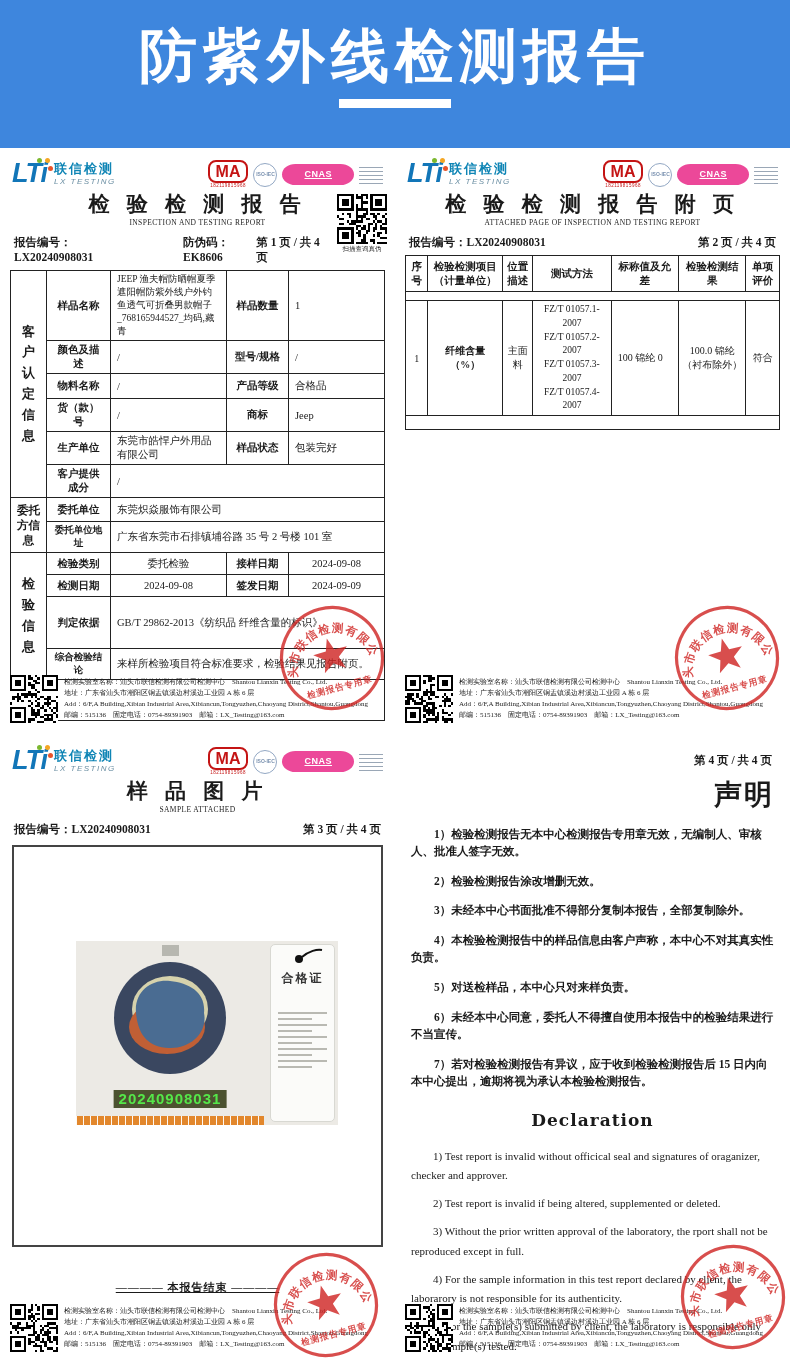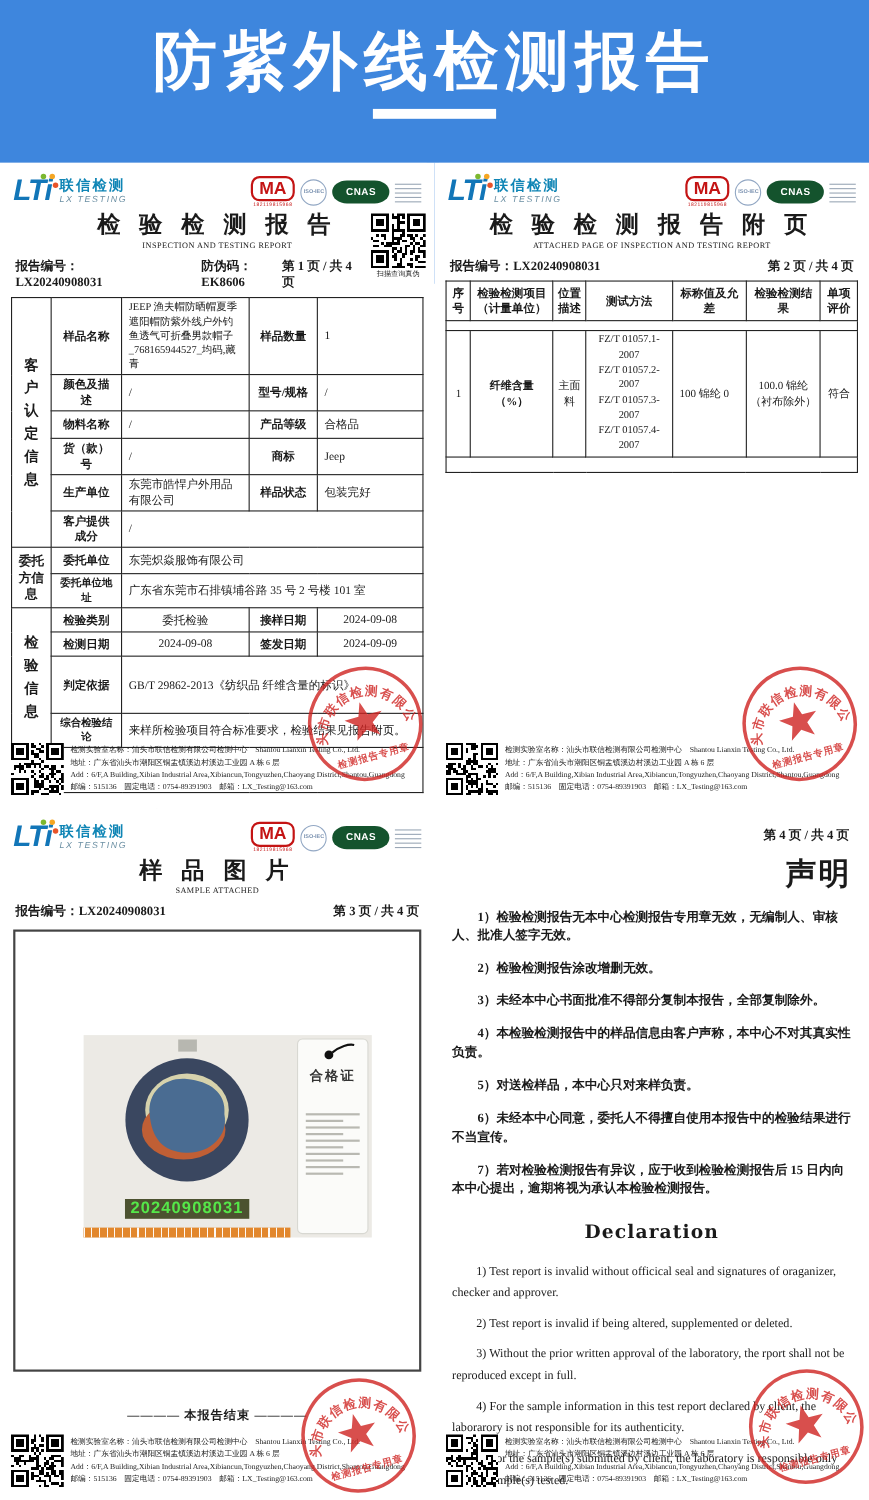--- a/index.html
+++ b/index.html
@@ -27,21 +27,21 @@
   .logo-acc2 { background:#7cb82f; top:-2px; right:5px; }
   .logo-acc3 { background:#e8542a; top:6px; right:-6px; }
   .logo-text { padding-top:1px; }
   .logo-cn { font:bold 13px/1.2 "Liberation Serif",serif; color:#0f85b5; letter-spacing:2px; }
   .logo-en { font:italic 8px/1.3 "Liberation Sans",sans-serif; color:#6b8fa3; letter-spacing:1.5px; }
   .marks { display:flex; align-items:center; gap:5px; }
   .ma-wrap { text-align:center; }
   .ma-box { border:2px solid #c41414; border-radius:8px; color:#c41414; font:bold 16px/1.2 "Liberation Sans",sans-serif; padding:0 6px; }
   .ma-num { font:4.5px/1.4 "Liberation Sans",sans-serif; color:#c41414; letter-spacing:.5px; }
   .iso-circle { width:24px; height:24px; border-radius:50%; border:1.5px solid #93a8c4; color:#7c93b1; font:bold 5px/1.1 "Liberation Sans",sans-serif; display:flex; align-items:center; justify-content:center; text-align:center; }
-  .cnas-oval { background:#14532d; color:#fff; font:bold 9px/1 "Liberation Sans",sans-serif; padding:6px 12px; border-radius:14px/11px; letter-spacing:.5px; }
+  .cnas-oval { background:#ec4899; color:#fff; font:bold 9px/1 "Liberation Sans",sans-serif; padding:6px 22px; border-radius:14px/11px; letter-spacing:.5px;text-decoration:underline; }
   .marks-side { display:flex; flex-direction:column; gap:2.5px; padding-top:2px; }
   .marks-side i { display:block; width:24px; height:1.5px; background:#9aa7b6; }
   .doc-title { text-align:center; margin-top:3px; }
   .doc-title-cn { font:bold 21px/1.2 "Liberation Serif",serif; letter-spacing:6px; }
   .doc-title-en { font:7.5px/1.4 "Liberation Serif",serif; letter-spacing:.4px; color:#222; }
   .meta-row { display:flex; font:bold 11.5px/1.3 "Liberation Serif",serif; margin:7px 4px 5px; align-items:baseline; }
 
   
   .qr-top { position:absolute; right:8px; top:46px; width:50px; text-align:center; }
   .qr-top .qr { width:50px; height:50px; }
@@ -86,21 +86,21 @@
   .hat-zone svg { display:block; }
   .num-plate { position:absolute; left:50%; transform:translateX(-50%); bottom:17px; background:#4c5230; color:#55e749; font:bold 15px/1.2 "Liberation Sans",sans-serif; padding:0 5px; letter-spacing:1px; }
   .ruler { position:absolute; left:0; right:0; bottom:0; height:9px; background:#e2872c;
            background-image:repeating-linear-gradient(90deg, rgba(255,255,255,.95) 0 1px, transparent 1px 7px); }
   .hang-tag { width:74px; margin:3px 3px 3px 6px; background:#fbfbf9; border:1px solid #d8d8d2; border-radius:5px; position:relative; padding-top:26px; text-align:center; }
   .cord { position:absolute; top:2px; left:50%; transform:translateX(-50%); }
   .tag-title { font:bold 12px/1.2 "Liberation Serif",serif; color:#333; letter-spacing:2px; }
   .tag-lines { margin:26px 7px 0; display:flex; flex-direction:column; gap:4px; }
   .tag-lines i { display:block; height:2px; background:#b9b9b2; }
   .tag-lines i:nth-child(2n) { width:70%; }
-  .end-line { text-align:center; font:bold 11px/1.2 "Liberation Serif",serif; margin-top:34px; letter-spacing:1px; }
+  .end-line { text-align:center; font:bold 11px/1.2 "Liberation Serif",serif; margin-top:34px; letter-spacing:1px;text-decoration:underline; }
 
   
   .p4 { padding:10px 16px; }
   .p4-pageinfo { text-align:right; font:bold 11.5px/1.3 "Liberation Serif",serif; margin:8px 2px 0; }
   .p4-title { text-align:right; font:bold 28px/1.2 "Liberation Sans",sans-serif; margin:10px 0 14px; letter-spacing:2px; }
   .p4-cn p { font:bold 11.5px/1.5 "Liberation Serif",serif; text-indent:2em; margin-bottom:12.5px; }
   .p4-en-title { text-align:center; font:bold 17px/1.2 "DejaVu Serif",serif; margin:20px 0 16px; letter-spacing:1px; }
   .p4-en p { font:11px/1.75 "Liberation Serif",serif; text-indent:2em; margin-bottom:9px; }
 </style>
 </head>

